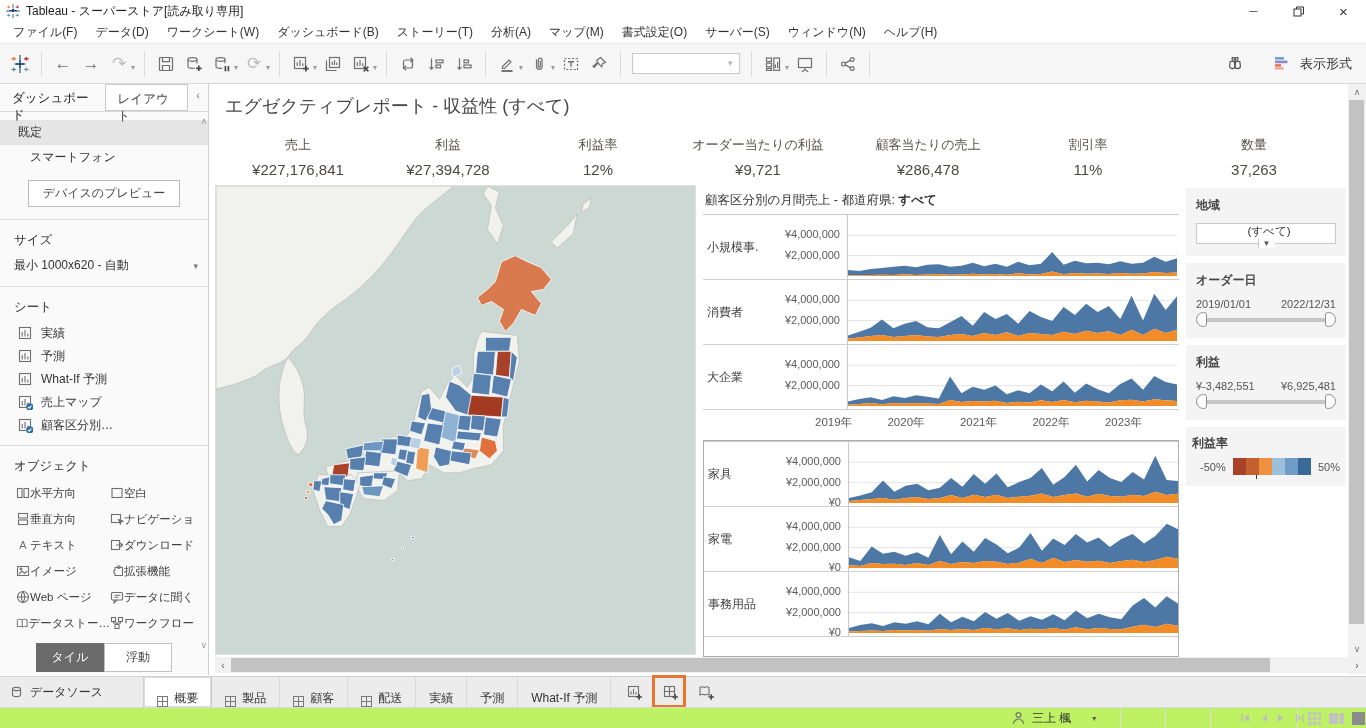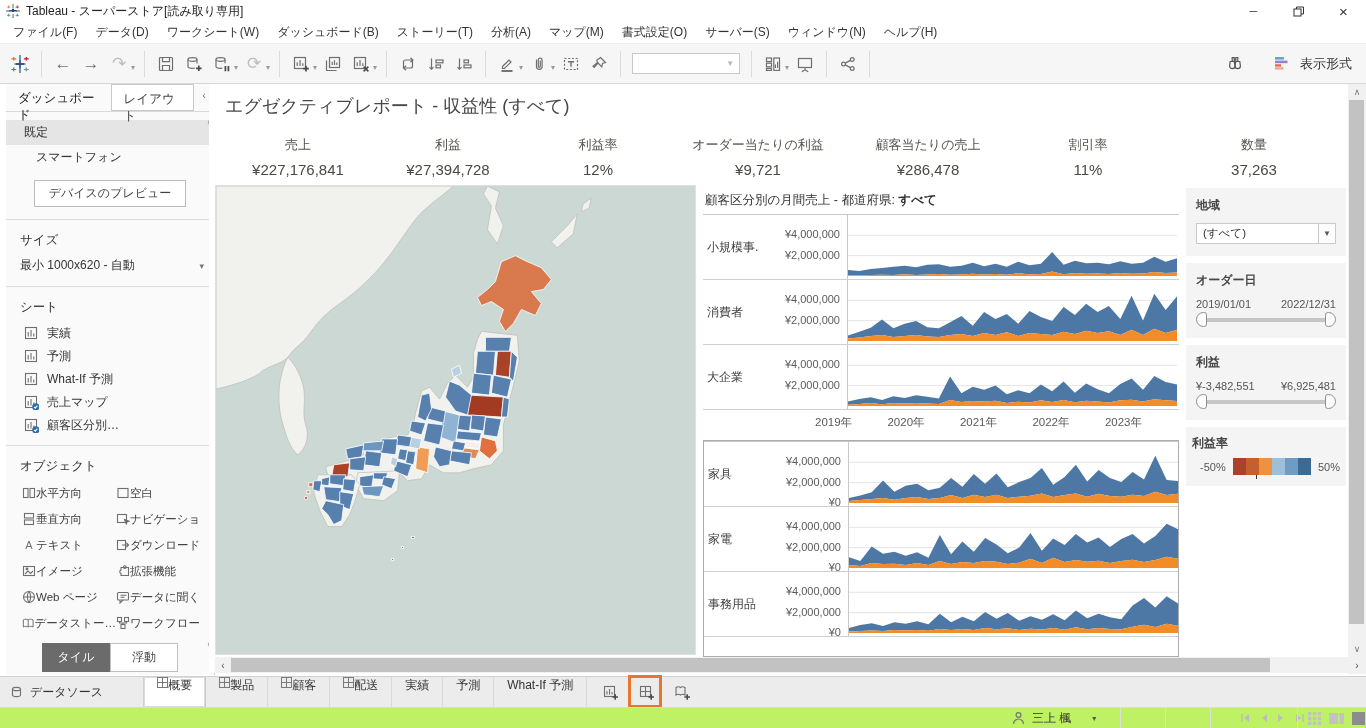--- a/index.html
+++ b/index.html
@@ -23,21 +23,21 @@
     margin:0 1px;color:#6f6f6f;font-size:16px;}
   .tb-icon .uni{font-size:17px;line-height:1;}
   .tb-caret{font-size:8px;color:#9a9a9a;margin:8px 2px 0 -2px;}
   .tb-div{width:1px;height:26px;background:#dcdcdc;margin:0 7px;}
   .tb-combo{width:108px;height:21px;background:#fff;border:1px solid #c9c9c9;margin:0 4px;
     display:flex;align-items:center;}
   .tb-combo .cc{margin-left:auto;color:#b5b5b5;font-size:8px;padding-right:5px;}
   #tb-right{margin-left:auto;display:flex;align-items:center;padding-right:14px;}
   #showme-btn{display:flex;align-items:center;gap:10px;font-size:13px;color:#333;margin-left:26px;}
   
-  #sidebar{position:absolute;left:6px;top:84px;width:209px;height:591px;background:#fafafa;
+  #sidebar{position:absolute;left:0;top:84px;width:209px;height:591px;background:#fafafa;
     border-right:1px solid #cfcfcf;font-size:12px;color:#333;}
   #sb-tabs{height:28px;display:flex;align-items:stretch;border-bottom:1px solid #d9d9d9;}
   .sb-tab{padding:6px 12px;font-size:12.5px;}
   .sb-tab.active{color:#222;}
   .sb-tab.boxed{border:1px solid #c9c9c9;background:#fff;color:#444;}
   #sb-collapse{margin-left:auto;color:#777;padding:5px 8px;font-size:11px;}
   .sb-scroll-up{position:absolute;right:1px;top:32px;color:#9a9a9a;font-size:9px;}
   .sb-scroll-dn{position:absolute;right:1px;top:556px;color:#9a9a9a;font-size:9px;}
   .sb-row-sel{margin-top:8px;background:#e5e5e5;padding:4px 0 4px 18px;}
   .sb-row{padding:4px 0 4px 30px;}
@@ -75,21 +75,21 @@
   .row-ticks{width:88px;position:relative;}
   .row-ticks span{position:absolute;right:7px;font-size:11px;color:#5a5a5a;white-space:nowrap;}
   .row-plot{flex:1;position:relative;border-left:1px solid #c9c9c9;}
   .chart-axis{display:flex;justify-content:space-between;margin-left:112px;width:327px;
     padding-top:5px;font-size:11.5px;color:#5a5a5a;}
   
   #filters{position:absolute;left:977px;top:104px;width:160px;}
   .fcard{background:#f4f4f4;padding:9px 10px 12px 10px;margin-bottom:7px;}
   .f-label{font-size:12px;font-weight:bold;color:#474747;margin-bottom:9px;}
   .f-vals{display:flex;justify-content:space-between;font-size:11px;color:#555;margin-bottom:8px;}
-  .dd{height:21px;background:#fff;border:1px solid #c9c9c9;display:flex;align-items:center;}
+  .dd{height:21px;background:#fff;border:1px solid #c9c9c9;display:flex;align-items:center;flex-direction:column;}
   .dd .val{flex:1;font-size:11.5px;color:#333;padding-left:6px;}
   .dd .btn{width:17px;height:100%;border-left:1px solid #c9c9c9;display:flex;align-items:center;
     justify-content:center;color:#555;font-size:8px;background:#fdfdfd;}
   .track{height:4px;background:#c6c6c6;border-radius:2px;margin:8px 3px 4px 3px;position:relative;}
   .handle{position:absolute;top:-6px;width:11px;height:15px;background:#fdfdfd;border:1px solid #8f8f8f;}
   .handle.l{left:-3px;border-radius:8px 3px 3px 8px;}
   .handle.r{right:-3px;border-radius:3px 8px 8px 3px;}
   #legend-bar{display:flex;height:17px;margin:0 2px;flex:1;}
   #legend-bar div{flex:1;}
   .legend-row{display:flex;align-items:center;gap:5px;font-size:11px;color:#555;margin-left:8px;}
@@ -102,21 +102,21 @@
   #corner{position:absolute;left:1348px;top:657px;width:18px;height:17px;background:#f1f1f1;
     display:flex;align-items:center;justify-content:center;color:#555;font-size:10px;}
   #hscroll{position:absolute;left:6px;top:573px;width:1133px;height:16px;background:#f1f1f1;display:flex;}
   #hscroll .larr{width:16px;display:flex;align-items:center;justify-content:center;color:#555;font-size:10px;}
   #hscroll .trk{flex:1;position:relative;}
   #hscroll .thumb{position:absolute;left:0;top:1px;height:14px;width:93%;background:#c2c2c2;}
   
   #tabbar{position:absolute;left:0;top:676px;width:1366px;height:31px;background:#ececec;
     border-top:1px solid #d0d0d0;display:flex;align-items:stretch;font-size:12px;color:#333;}
   #ds-tab{display:flex;align-items:center;gap:7px;padding:0 40px 0 10px;border-right:1px solid #d0d0d0;}
-  .sheet-tab{display:flex;align-items:flex-start;padding:0 13px;border-right:1px solid #d9d9d9;}
+  .sheet-tab{display:flex;align-items:flex-end;gap:6px;padding:0 13px;border-right:1px solid #d9d9d9;}
   .sheet-tab.active{background:#fff;border-right:1px solid #c9c9c9;box-shadow:inset 0 0 0 1px #dcdcdc;}
   .newbtns{display:flex;align-items:center;margin-left:10px;gap:10px;}
   .newbtn{position:relative;display:flex;align-items:center;justify-content:center;width:26px;height:26px;}
   .hl-box{position:absolute;left:-5px;top:-4px;width:34px;height:33px;border:3px solid #e8762d;}
   
   #statusbar{position:absolute;left:0;top:707px;width:1366px;height:21px;background:#bef264;
     border-top:1px solid #d9d9d9;display:flex;align-items:center;font-size:12px;color:#333;}
   #sb-user{position:absolute;left:1012px;display:flex;align-items:center;gap:7px;}
   #sb-user .caret{font-size:8px;color:#555;margin-left:14px;}
   .sb-pane{position:absolute;top:0;height:100%;border-left:1px solid #ddd;}

